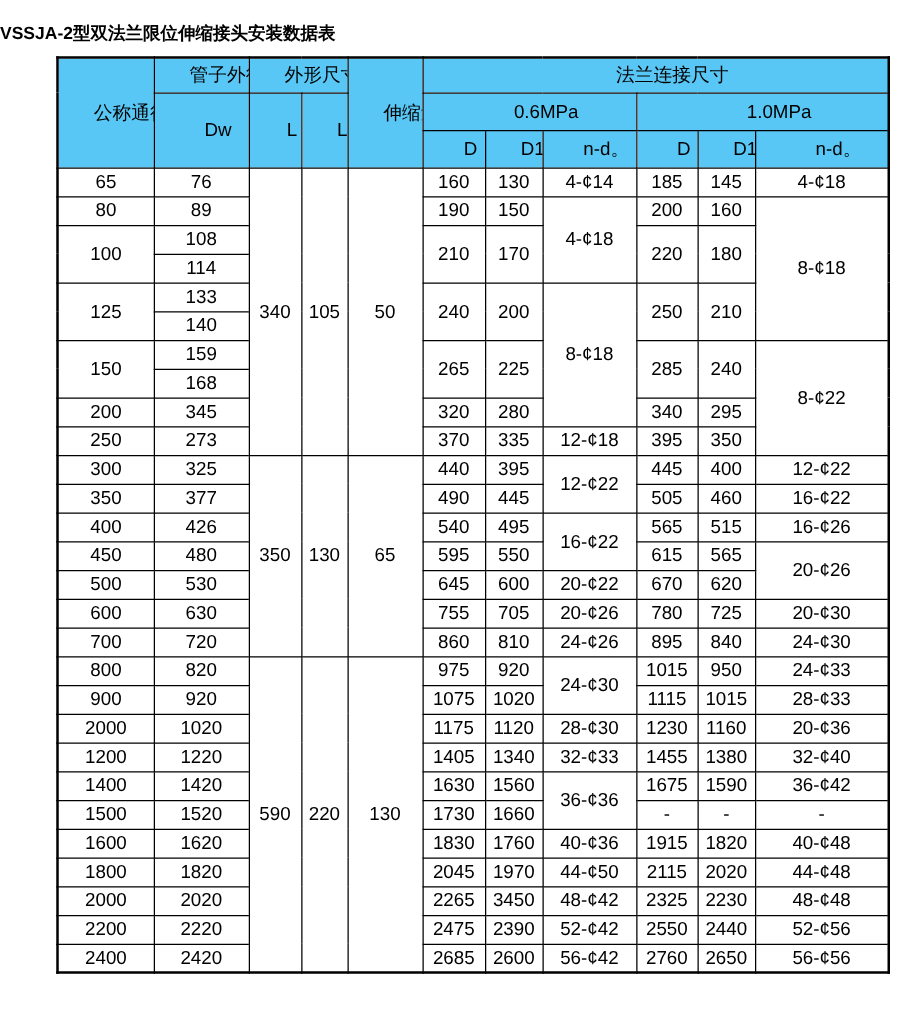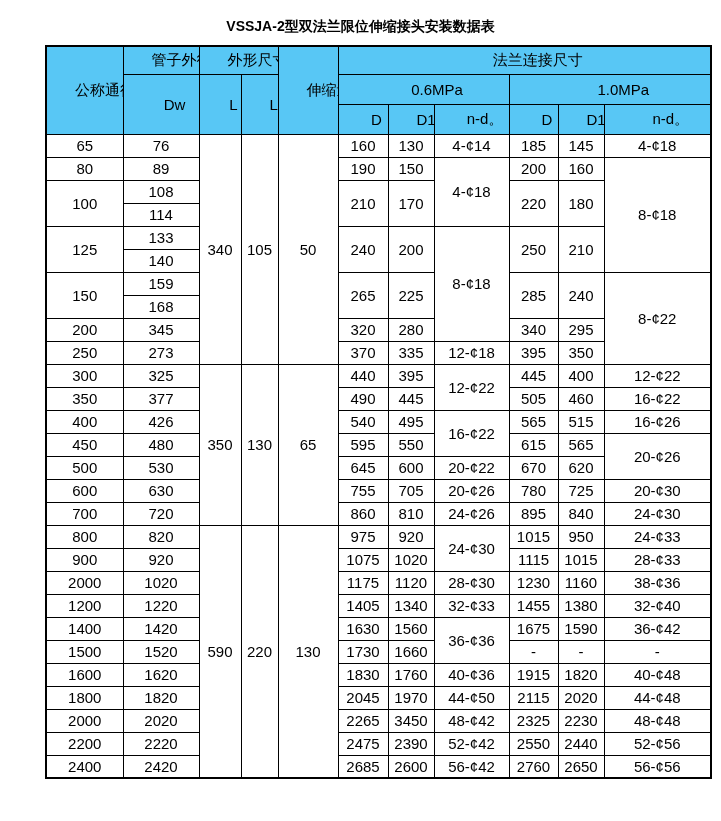--- a/index.html
+++ b/index.html
@@ -6,21 +6,21 @@
   * { box-sizing: border-box; }
   html, body { margin: 0; padding: 0; }
   body {
     width: 721px; height: 821px;
     background: #ffffff;
     font-family: "Liberation Sans", "DejaVu Sans", sans-serif;
     color: var(--text);
   }
   .page-title {
     padding-top: 18px;
-    text-align: center;
+    text-align: left;
     font-size: 14px;
     font-weight: bold;
     color: #000;
   }
   table.data-table {
     margin: 9px 0 0 45px;
     border-collapse: collapse;
     table-layout: fixed;
     width: 665px;
     border: 2px solid var(--border);
@@ -253,21 +253,21 @@
         <td>28-¢33</td>
       </tr>
       <tr>
         <td>2000</td>
         <td>1020</td>
         <td>1175</td>
         <td>1120</td>
         <td>28-¢30</td>
         <td>1230</td>
         <td>1160</td>
-        <td>38-¢36</td>
+        <td>20-¢36</td>
       </tr>
       <tr>
         <td>1200</td>
         <td>1220</td>
         <td>1405</td>
         <td>1340</td>
         <td>32-¢33</td>
         <td>1455</td>
         <td>1380</td>
         <td>32-¢40</td>

